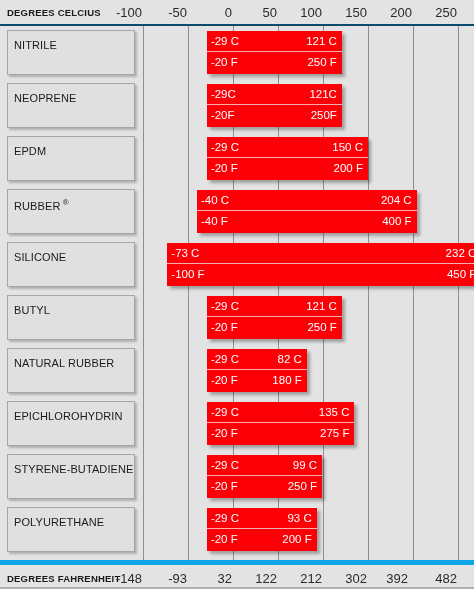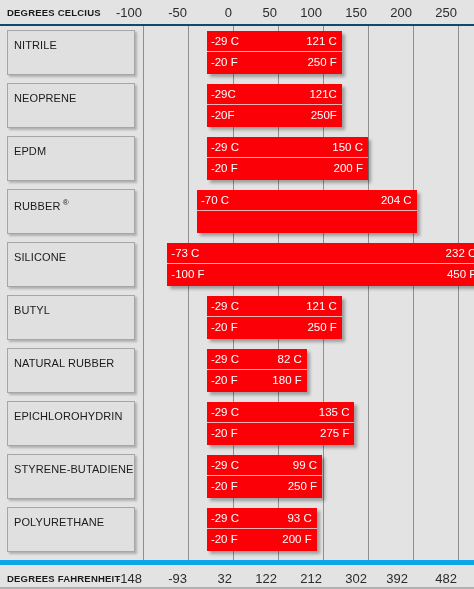--- a/index.html
+++ b/index.html
@@ -221,22 +221,26 @@
             <span class="bar-val bar-val-max">200 F</span>
           </div>
         </div>
       </div>
       <div class="row" style="top: 159px;">
         <div class="row-label-box">
           <div class="row-label-text"><span>RUBBER</span><span class="reg-mark"> ®</span></div>
         </div>
         <div class="bar-group" style="left: 197px; width: 219.6px; background: rgb(251, 0, 7);">
           <div class="bar bar-celsius">
-            <span class="bar-val bar-val-min">-70 C</span>
+            <span class="bar-val bar-val-min">-40 C</span>
             <span class="bar-val bar-val-max">204 C</span>
+          </div>
+          <div class="bar bar-fahrenheit">
+            <span class="bar-val bar-val-min">-40 F</span>
+            <span class="bar-val bar-val-max">400 F</span>
           </div>
         </div>
       </div>
       <div class="row" style="top: 212px;">
         <div class="row-label-box">
           <div class="row-label-text"><span>SILICONE</span></div>
         </div>
         <div class="bar-group" style="left: 167.3px; width: 314px; background: rgb(251, 0, 7);">
           <div class="bar bar-celsius">
             <span class="bar-val bar-val-min">-73 C</span>

